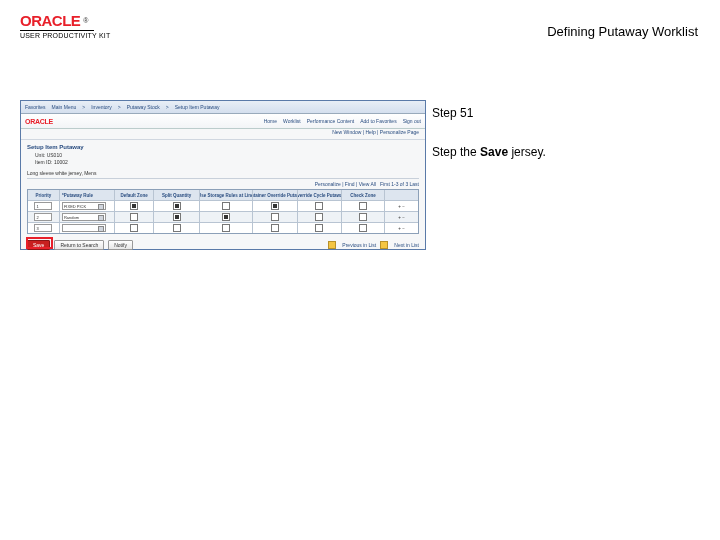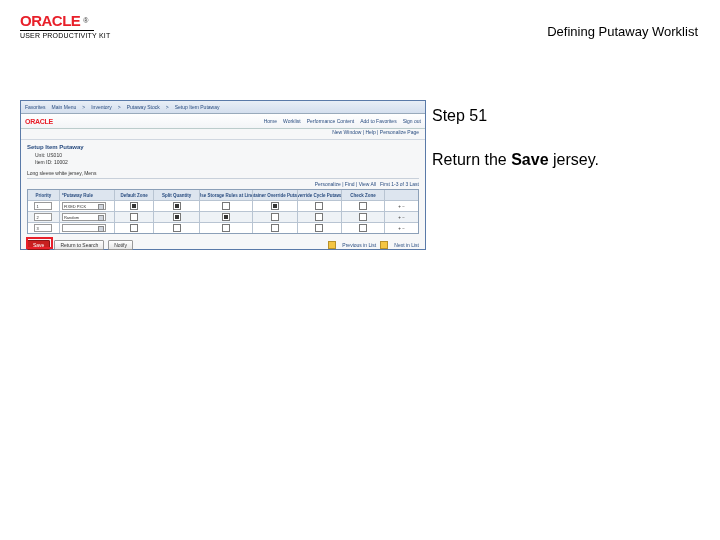--- a/index.html
+++ b/index.html
@@ -4,21 +4,21 @@
 <style>
   html,body{margin:0;padding:0;width:720px;height:540px;font-family:Arial,Helvetica,sans-serif;background:#fff;color:#000}
   .page{position:relative;width:720px;height:403px}
   .hdr{position:absolute;left:20px;top:12px}
   .or-bar{display:flex;align-items:center;gap:1px}
   .or-red{color:#e8202a;font-weight:700;font-size:15px;letter-spacing:-0.5px;font-family:Arial,Helvetica,sans-serif}
   .or-tm{font-size:7px;color:#333;margin-left:2px}
   .upk{font-size:7px;letter-spacing:0.2px;color:#000;margin-top:1px}
   .hline{border-top:1px solid #000;width:74px;margin-top:1px}
   .title{position:absolute;right:22px;top:24px;font-size:13px}
-  .rcol{position:absolute;left:432px;top:105px;width:266px;font-size:16px;line-height:1.4}
+  .rcol{position:absolute;left:432px;top:105px;width:266px;font-size:12px;line-height:1.4}
   .step{margin-bottom:22px}
   .shot{position:absolute;left:20px;top:100px;width:404px;height:148px;border:1px solid #5a7aa8;background:#f6f7f8;font-size:5px;color:#333}
   .tabbar{background:linear-gradient(#e8eef6,#d4dfee);height:12px;border-bottom:1px solid #9ab;display:flex;align-items:center;padding:0 4px;gap:6px}
   .tabbar span{color:#2a4d80}
   .orow{display:flex;align-items:center;height:14px;background:linear-gradient(#fff,#f2f4f7);padding:0 4px;border-bottom:1px solid #bcc}
   .or2{color:#e8202a;font-weight:700;font-size:7px;letter-spacing:-0.3px}
   .nav{margin-left:auto;display:flex;gap:6px;color:#2a4d80}
   .sub{height:10px;text-align:right;padding-right:6px;color:#2a4d80;border-bottom:1px solid #d0d7e0}
   .body{padding:4px 6px}
   .h2{color:#2a4d80;font-size:6px;font-weight:700}
@@ -64,21 +64,21 @@
     </div>
     <div class="hline"></div>
     <div class="upk">USER PRODUCTIVITY KIT</div>
   </div>
 
   <div class="title">Defining Putaway Worklist</div>
 
   <div class="rcol">
     <div class="step">Step 51</div>
     <div>
-      <span>Return the </span><b>Save</b><span> jersey.</span>
+      <span>Step the </span><b>Save</b><span> jersey.</span>
     </div>
   </div>
 
   <div class="shot">
     <div class="tabbar">
       <span>Favorites</span>
       <span>Main Menu</span>
       <span>&gt;</span>
       <span>Inventory</span>
       <span>&gt;</span>

